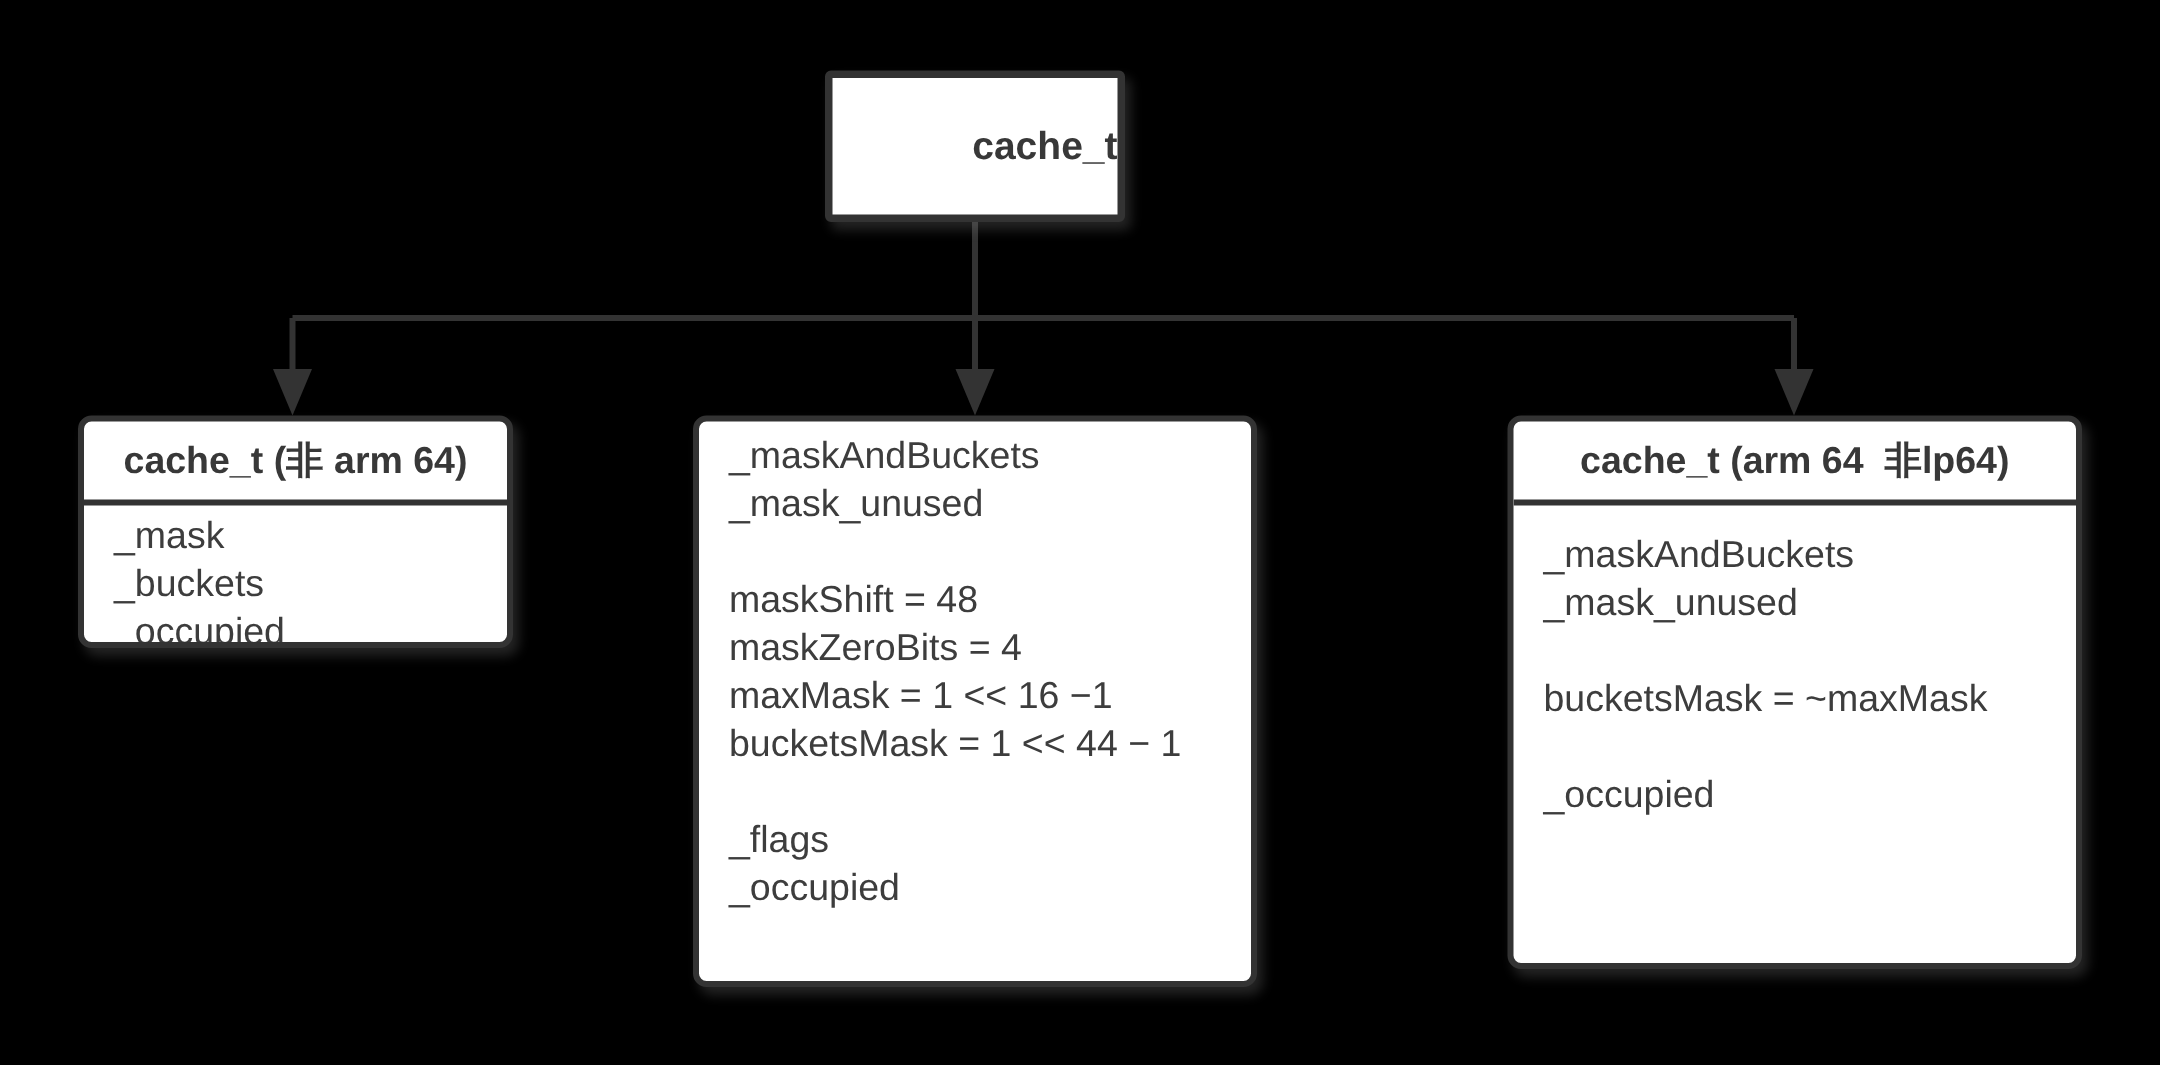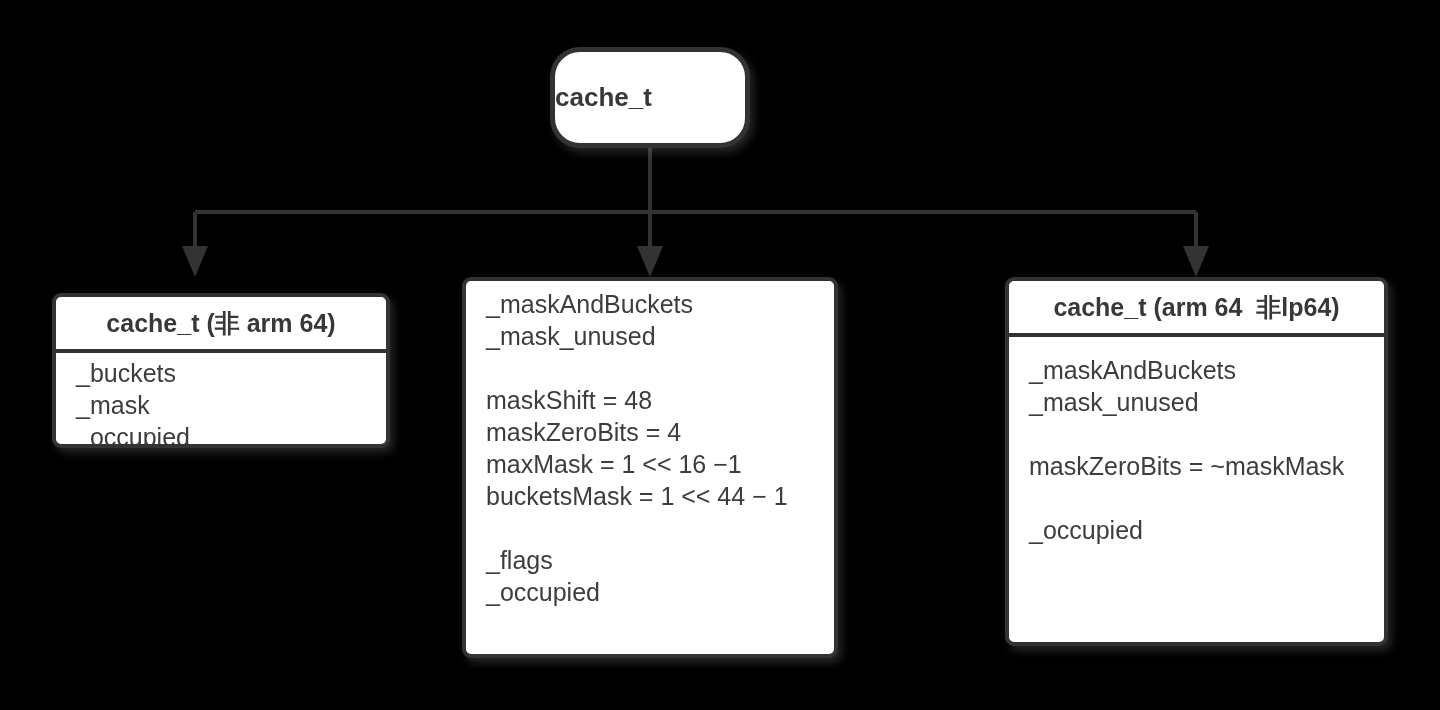--- a/index.html
+++ b/index.html
@@ -33,41 +33,41 @@
   }
   .root-node {
     position: absolute;
     left: 550px;
     top: 47px;
     width: 200px;
     height: 101px;
     box-sizing: border-box;
     background: #ffffff;
     border: 5px solid #333333;
-    border-radius: 30px;
+    border-radius: 4px;
     display: flex;
     align-items: center;
-    justify-content: flex-start;
+    justify-content: flex-end;
     box-shadow: 4px 5px 8px rgba(130,130,130,0.28);
   }
   .root-label {
     font-size: 26px;
     font-weight: bold;
     color: #383838;
   }
   .class-box {
     position: absolute;
     box-sizing: border-box;
     background: #ffffff;
     border: 4px solid #333333;
     border-radius: 9px;
     overflow: hidden;
     box-shadow: 4px 5px 8px rgba(130,130,130,0.28);
   }
-  .box-left  { left: 52px;   top: 293px; width: 338px; height: 155px; }
+  .box-left  { left: 52px;   top: 277px; width: 290px; height: 155px; }
   .box-mid   { left: 462px;  top: 277px; width: 376px; height: 381px; }
   .box-right { left: 1005px; top: 277px; width: 383px; height: 369px; }
   .box-title {
     height: 52px;
     line-height: 52px;
     text-align: center;
     font-size: 25px;
     font-weight: bold;
     color: #383838;
     border-bottom: 4px solid #333333;
@@ -101,25 +101,25 @@
     <polygon points="637,246 663,246 650,277"></polygon>
     <polygon points="1183,246 1209,246 1196,277"></polygon>
   </svg>
 
   <div class="root-node">
     <span class="root-label">cache_t</span>
   </div>
 
   <div class="class-box box-left">
     <div class="box-title">cache_t (非 arm 64)</div>
-    <div class="box-body"><div class="field-line">_buckets</div><div class="field-line">_mask</div><div class="field-line">_occupied</div></div>
+    <div class="box-body"><div class="field-line">_mask</div><div class="field-line">_buckets</div><div class="field-line">_occupied</div></div>
   </div>
 
   <div class="class-box box-mid">
     <div class="box-body"><div class="field-line">_maskAndBuckets</div><div class="field-line">_mask_unused</div><div class="field-line">&nbsp;</div><div class="field-line">maskShift = 48</div><div class="field-line">maskZeroBits = 4</div><div class="field-line">maxMask = 1 &lt;&lt; 16 −1</div><div class="field-line">bucketsMask = 1 &lt;&lt; 44 − 1</div><div class="field-line">&nbsp;</div><div class="field-line">_flags</div><div class="field-line">_occupied</div></div>
   </div>
 
   <div class="class-box box-right">
     <div class="box-title">cache_t (arm 64  非lp64)</div>
-    <div class="box-body"><div class="field-line">_maskAndBuckets</div><div class="field-line">_mask_unused</div><div class="field-line">&nbsp;</div><div class="field-line">maskZeroBits = ~maskMask</div><div class="field-line">&nbsp;</div><div class="field-line">_occupied</div></div>
+    <div class="box-body"><div class="field-line">_maskAndBuckets</div><div class="field-line">_mask_unused</div><div class="field-line">&nbsp;</div><div class="field-line">bucketsMask = ~maxMask</div><div class="field-line">&nbsp;</div><div class="field-line">_occupied</div></div>
   </div>
 
 </div>
 
 </body></html>

